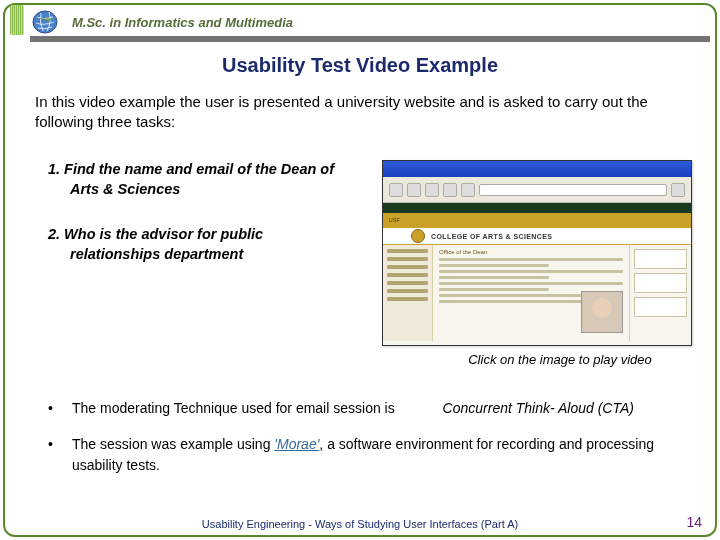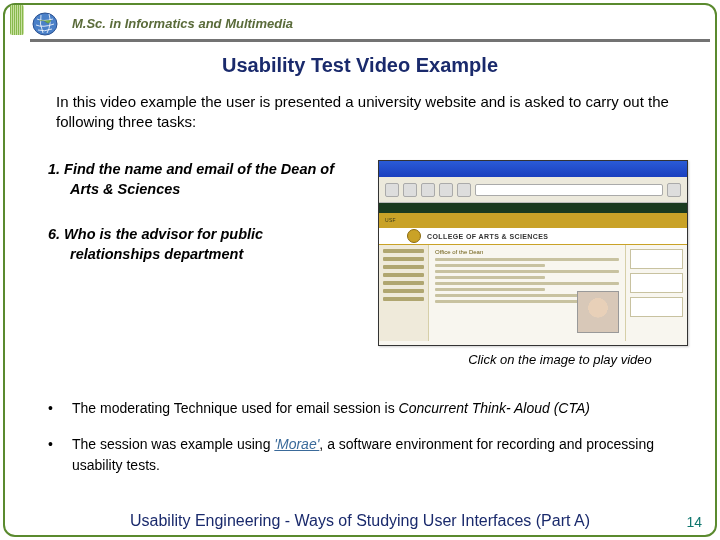--- a/index.html
+++ b/index.html
@@ -23,21 +23,21 @@
     width: 14px; height: 30px;
     background: repeating-linear-gradient(90deg, #88b84c 0 1px, #c8e0a0 1px 2px);
     border-radius: 2px;
   }
   .header {
     position: absolute;
     left: 30px; right: 10px; top: 8px;
     height: 34px;
     display: flex;
     align-items: center;
-    border-bottom: 3px solid #737373;
+    border-bottom: 6px solid #737373;
   }
   .globe {
     width: 34px; height: 28px;
     margin-right: 8px;
     display: flex; align-items: center; justify-content: center;
   }
   .globe svg { display:block; }
   .program {
     font-size: 13px;
     font-weight: bold;
@@ -47,21 +47,21 @@
   .title {
     position: absolute;
     top: 54px; left: 0; right: 0;
     text-align: center;
     font-size: 20px;
     font-weight: bold;
     color: #1a2a6c;
   }
   .intro {
     position: absolute;
-    top: 92px; left: 56px; right: 38px;
+    top: 92px; left: 35px; right: 38px;
     font-size: 15px;
     line-height: 1.35;
     color: #000;
   }
   .tasks-row {
     position: absolute;
     top: 160px; left: 48px; right: 28px;
     display: flex;
     gap: 30px;
   }
@@ -76,21 +76,21 @@
     color: #000;
     line-height: 1.35;
     margin-bottom: 26px;
     padding-left: 22px;
     text-indent: -22px;
   }
   .thumb-col {
     flex: 1;
     display: flex;
     flex-direction: column;
-    align-items: flex-start;
+    align-items: flex-end;
   }
   .thumb {
     width: 310px;
     height: 186px;
     border: 1px solid #333;
     background: #f7f7f2;
     position: relative;
     cursor: pointer;
     box-shadow: 1px 1px 2px rgba(0,0,0,0.2);
   }
@@ -142,34 +142,34 @@
   }
   .bullets li {
     list-style: none;
     font-size: 14px;
     color: #000;
     line-height: 1.45;
     margin-bottom: 16px;
     display: flex;
   }
   .bullets li .dot { width: 24px; flex:0 0 24px; }
-  .bullets em.nolink { font-style: italic; }
+  .bullets em.nolink { font-style: italic; margin-left: 44px; }
   .bullets .soft { font-style: italic; color: #3a6a9a; text-decoration: underline; margin-top: 11px; }
   .footer {
     position: absolute;
     bottom: 10px; left: 0; right: 0;
     text-align: center;
-    font-size: 16px;
+    font-size: 11px;
     color: #1a2a6c;
   }
   .pagenum {
     position: absolute;
     right: 18px; bottom: 10px;
     font-size: 14px;
-    color: #0f766e;
+    color: #701a75;
   }
 </style>
 </head>
 <body>
 
 <div class="outer-border"></div>
 <div class="spine"></div>
 
 <div class="header">
   <div class="globe">
@@ -183,21 +183,21 @@
   <div class="program">M.Sc. in Informatics and Multimedia</div>
 </div>
 
 <div class="title">Usability Test Video Example</div>
 
 <div class="intro">In this video example the user is presented a university website and is asked to carry out the following three tasks:</div>
 
 <div class="tasks-row">
   <ul class="tasks">
     <li>1.  Find the name and email of the Dean of Arts &amp; Sciences</li>
-    <li>6.  Who is the advisor for public relationships department</li>
+    <li>2.  Who is the advisor for public relationships department</li>
   </ul>
   <div class="thumb-col">
     <div class="thumb">
       <div class="thumb-titlebar"></div>
       <div class="thumb-toolbar">
         <div class="tb-btn"></div>
           <div class="tb-btn"></div>
           <div class="tb-btn"></div>
         <div class="tb-btn"></div>
           <div class="tb-btn"></div>

